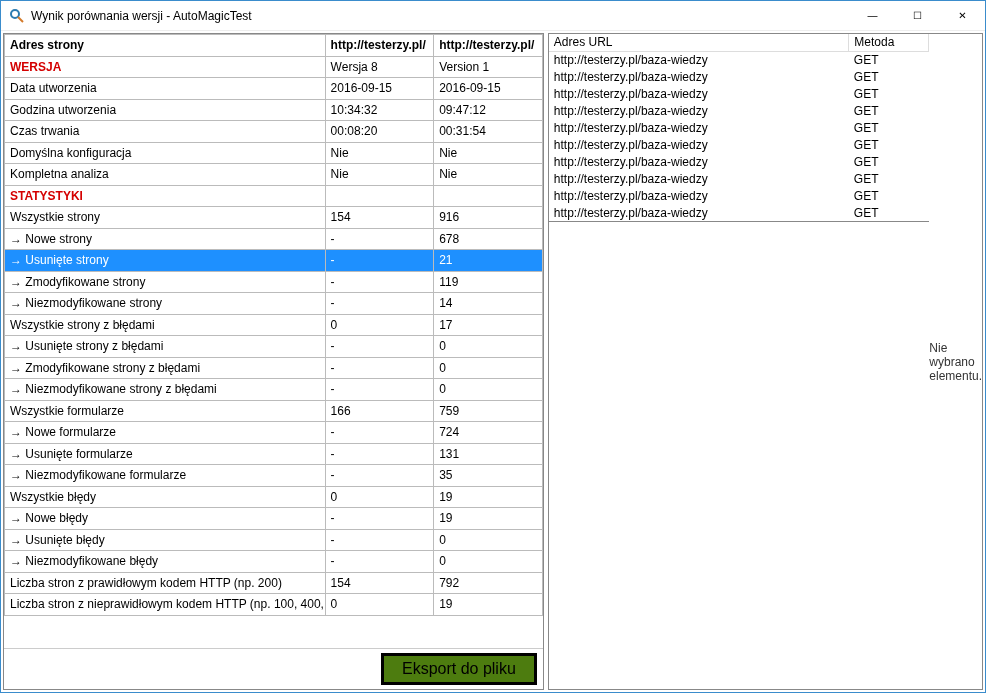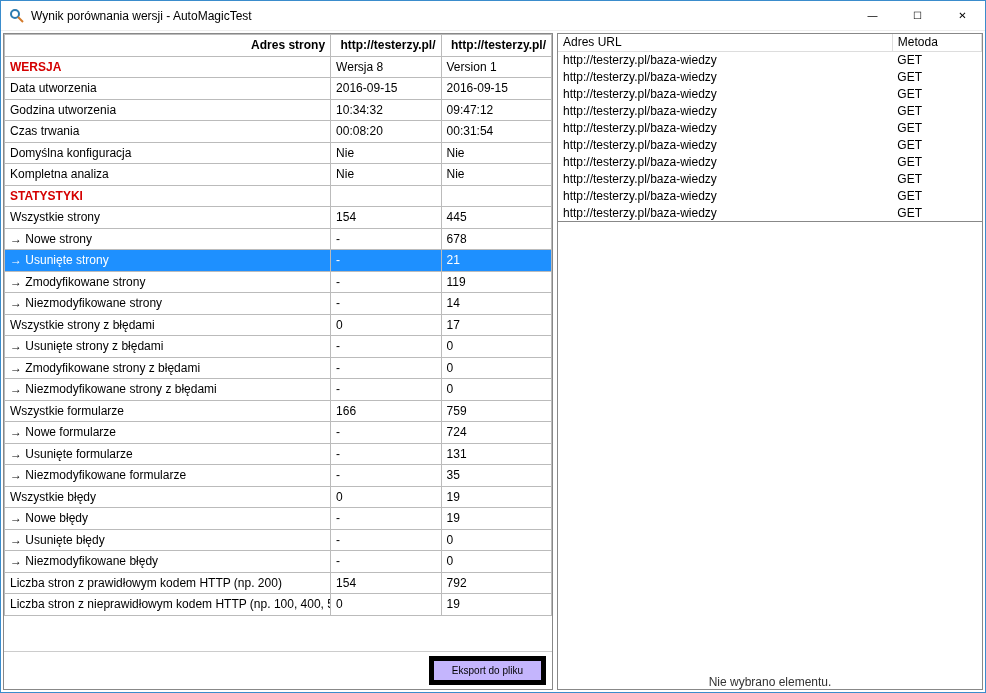--- a/index.html
+++ b/index.html
@@ -43,21 +43,20 @@
 }
 .left-pane {
   width: 550px;
   display: flex;
   flex-direction: column;
   border: 1px solid #888;
 }
 .right-pane {
   flex: 1;
   display: flex;
-  flex-direction: column;
   border: 1px solid #888;
 }
 .grid-wrap {
   flex: 1;
   overflow-y: scroll;
   overflow-x: hidden;
 }
 table.grid {
   width: 100%;
   border-collapse: collapse;
@@ -67,21 +66,20 @@
   border: 1px solid #bbb;
   padding: 3px 5px;
   text-align: left;
   white-space: nowrap;
   overflow: hidden;
   height: 21.5px;
 }
 table.grid th {
   background: #fff;
   font-weight: bold;
-  text-align: right;
 }
 table.grid td { background: #fff; }
 tr.section-header td.first-col {
   color: #d40000;
   font-weight: bold;
   border-radius: 10px;
 }
 tr.selected td {
   background: #1e90ff;
   color: #fff;
@@ -91,21 +89,21 @@
 .left-pane .col2 { width: 105px; }
 
 .right-top {
   height: 188px;
   overflow-y: scroll;
   border-bottom: 1px solid #888;
 }
 .right-bottom {
   flex: 1;
   display: flex;
-  align-items: flex-end;
+  align-items: center;
   justify-content: center;
   color: #333;
 }
 table.rgrid {
   width: 100%;
   border-collapse: collapse;
   table-layout: fixed;
 }
 table.rgrid th, table.rgrid td {
   padding: 1px 5px;
@@ -125,23 +123,23 @@
 
 .footer {
   padding: 4px 6px;
   display: flex;
   justify-content: flex-end;
   border-top: 1px solid #ccc;
 }
 .footer button {
   padding: 4px 18px;
   font-family: inherit;
-  font-size: 10px;
-  background: #c4b5fd;
-  border: 5px solid #000000;
+  font-size: 16px;
+  background: #4d7c0f;
+  border: 3px solid #000000;
 }
 
 
 ::-webkit-scrollbar { width: 17px; height: 17px; }
 ::-webkit-scrollbar-track { background: #f0f0f0; }
 ::-webkit-scrollbar-thumb { background: #c2c2c2; }
 ::-webkit-scrollbar-button { background: #f0f0f0; height: 17px; }
 </style>
 </head>
 <body>
@@ -208,21 +206,21 @@
               <td>Nie</td>
             </tr>
             <tr class="section-header">
               <td class="first-col">STATYSTYKI</td>
               <td></td>
               <td></td>
             </tr>
             <tr>
               <td class="first-col">Wszystkie strony</td>
               <td>154</td>
-              <td>445</td>
+              <td>916</td>
             </tr>
             <tr>
               <td class="first-col">→ Nowe strony</td>
               <td>-</td>
               <td>678</td>
             </tr>
             <tr class="selected">
               <td class="first-col">→ Usunięte strony</td>
               <td>-</td>
               <td>21</td>

